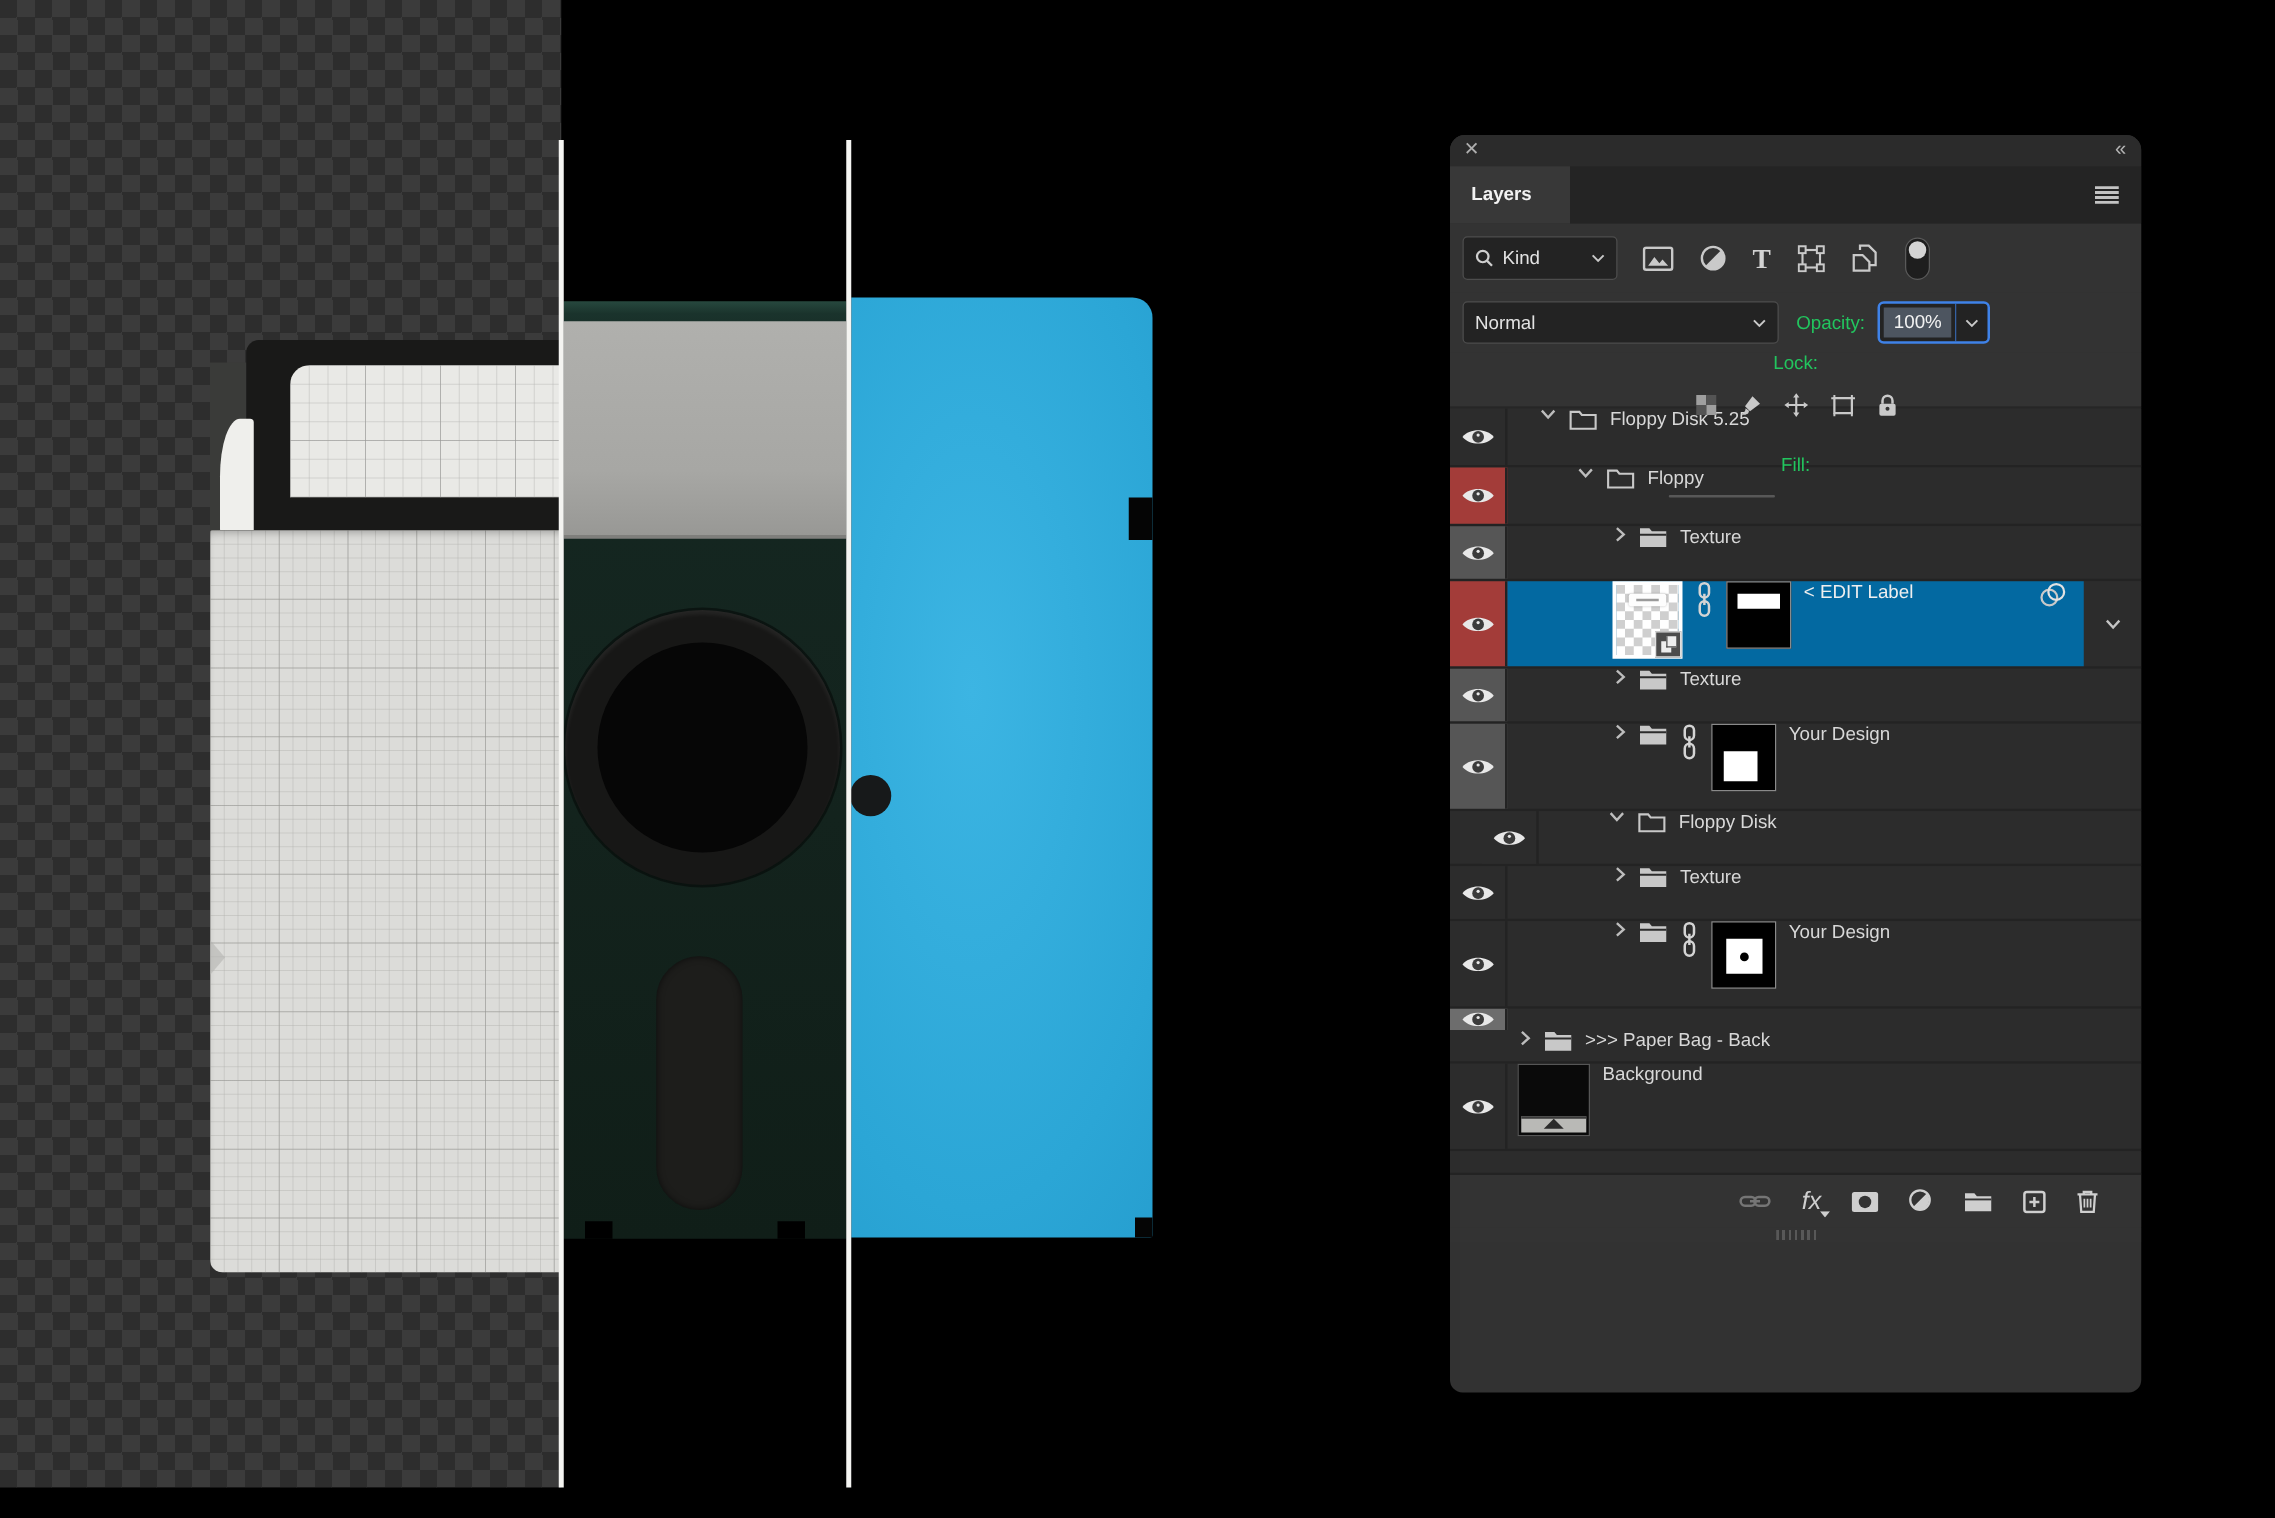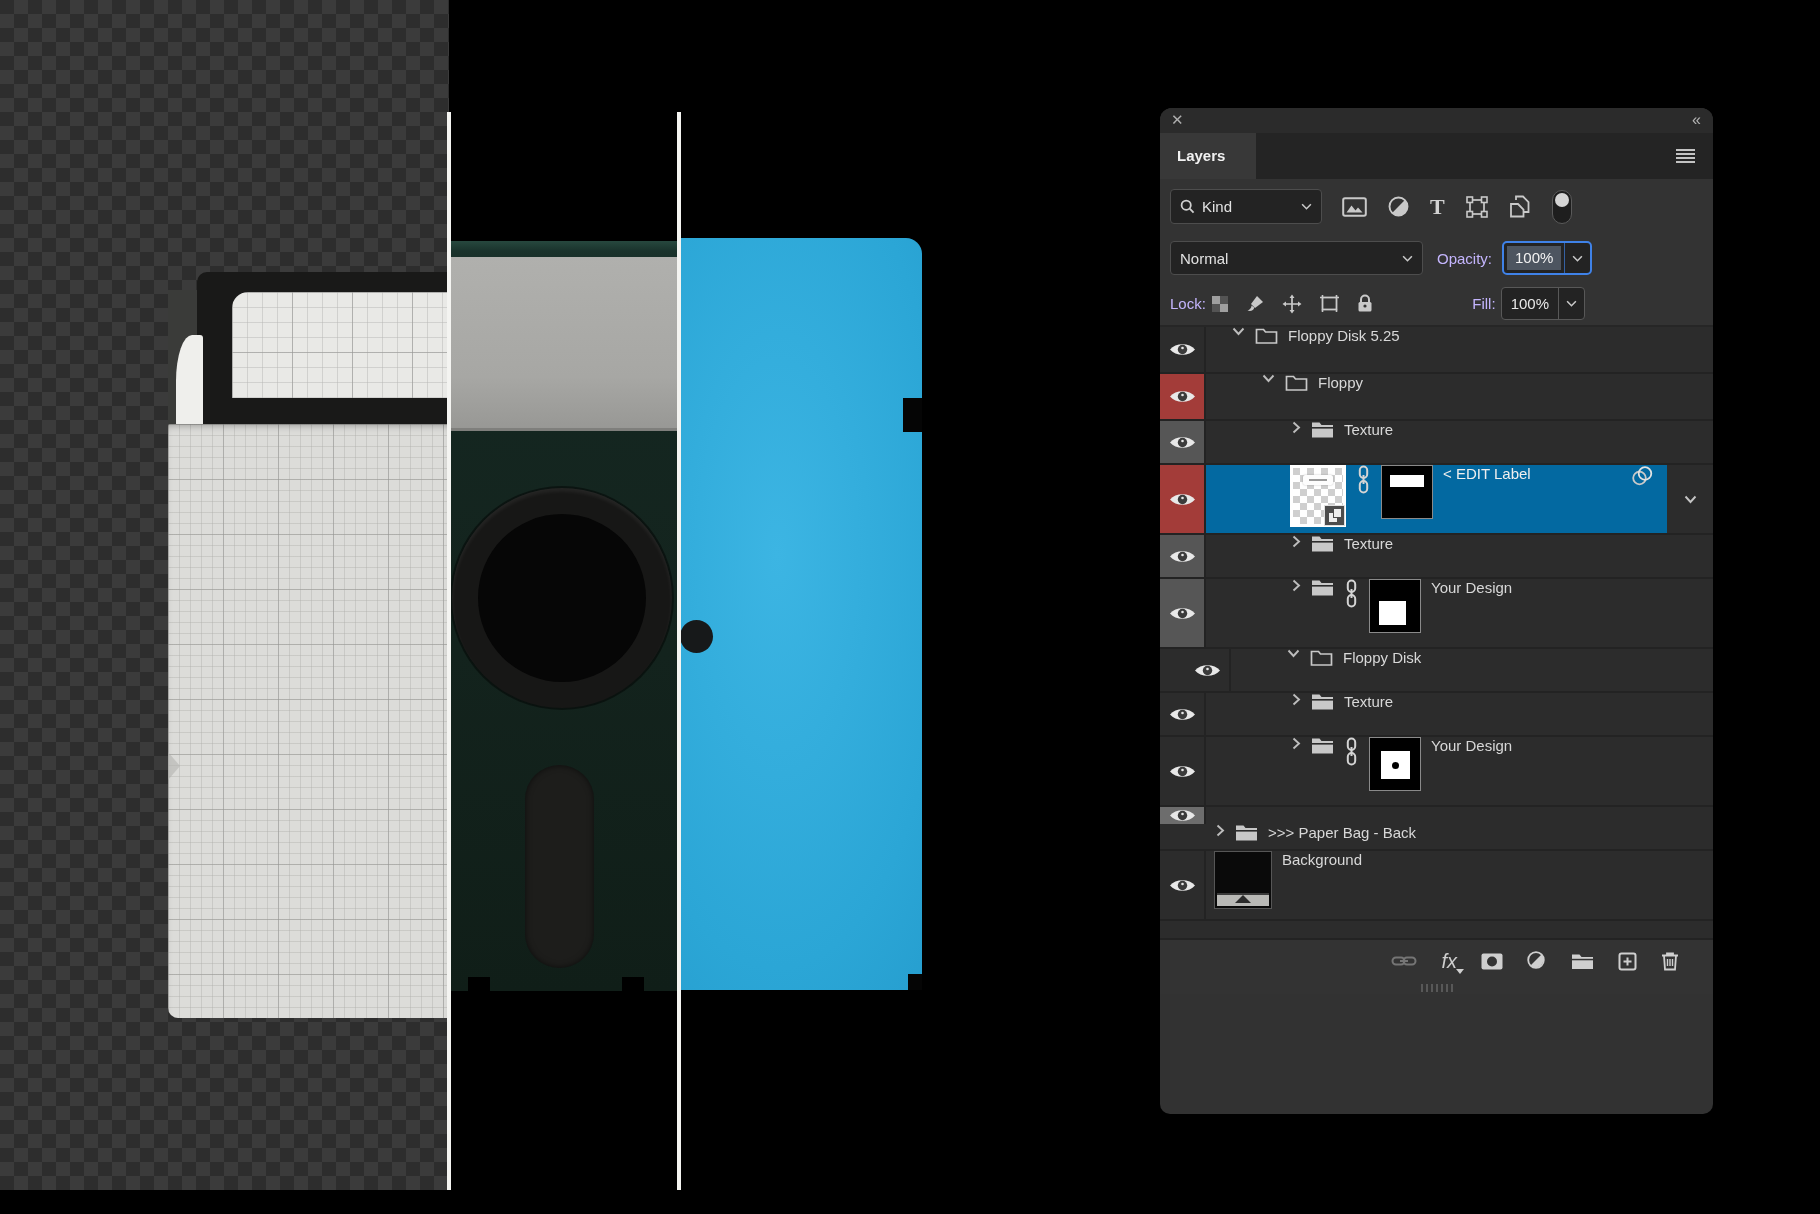--- a/index.html
+++ b/index.html
@@ -62,34 +62,34 @@
   .tab{position:absolute;left:0;top:0;width:96px;height:46px;background:#383838;color:#f2f2f2;
     font-weight:bold;font-size:15px;line-height:46px;padding-left:17px;}
   .hamb{position:absolute;right:18px;top:16px;width:19px;height:14px;
     background:repeating-linear-gradient(180deg,#c3c3c3 0 2px,transparent 2px 4px);}
   .ctl-row{position:relative;background:#333;display:flex;align-items:center;}
   .filter-row{height:55px;padding:0 10px;gap:13px;}
   .dd{display:flex;align-items:center;background:#232323;border:1px solid #4d4d4d;border-radius:4px;height:35px;
     padding:0 9px;gap:7px;color:#e2e2e2;}
   .dd .grow{flex:1;}
   .chev{width:11px;height:7px;flex:none;}
-  .kind-dd{width:152px;}
+  .kind-dd{width:124px;}
   .f-icons{display:flex;align-items:center;gap:21px;margin-left:7px;}
   .blend-row{height:48px;padding:0 10px;gap:10px;}
   .normal-dd{width:253px;height:34px;}
-  .lbl{color:#c4b5fd;}
+  .lbl{color:#22c55e;}
   .opacity-box{display:flex;align-items:center;border:2px solid #3f82e8;border-radius:5px;height:34px;background:#232323;overflow:hidden;}
   .opacity-box .val{padding:0 8px;color:#f2f2f2;background:#4d5560;height:24px;line-height:24px;margin:0 3px;}
   .opacity-box .sep{width:1px;height:34px;background:#3f82e8;opacity:.65;}
   .opacity-box .cbtn{width:25px;display:flex;justify-content:center;}
   .plain-box{display:flex;align-items:center;border:1px solid #585858;border-radius:4px;height:33px;background:#232323;overflow:hidden;}
   .plain-box .val{padding:0 9px;color:#e8e8e8;}
   .plain-box .sep{width:1px;height:33px;background:#585858;}
   .plain-box .cbtn{width:25px;display:flex;justify-content:center;}
-  .lock-row{height:43px;padding:0 10px;gap:5px;}
+  .lock-row{height:43px;padding:0 10px;gap:15px;flex-direction:column;}
   .lock-icons{display:flex;align-items:center;gap:17px;}
   .hr2{height:2px;background:#262626;}
 
   .list{background:#2c2c2c;}
   .lrow{display:flex;align-items:stretch;border-bottom:2px solid #232323;background:#2c2c2c;}
   .eye-cell{width:46px;flex:none;display:flex;align-items:center;justify-content:center;border-right:2px solid #232323;}
   .eye-default{background:#2c2c2c;} .eye-red{background:#a33c39;}
   .eye-gray{background:#565656;} .eye-gray-light{background:#6d6d6d;}
   .row-main{flex:1;display:flex;align-items:flex-start;gap:10px;min-width:0;}
   .row-main.sel{background:#0369a1;}

